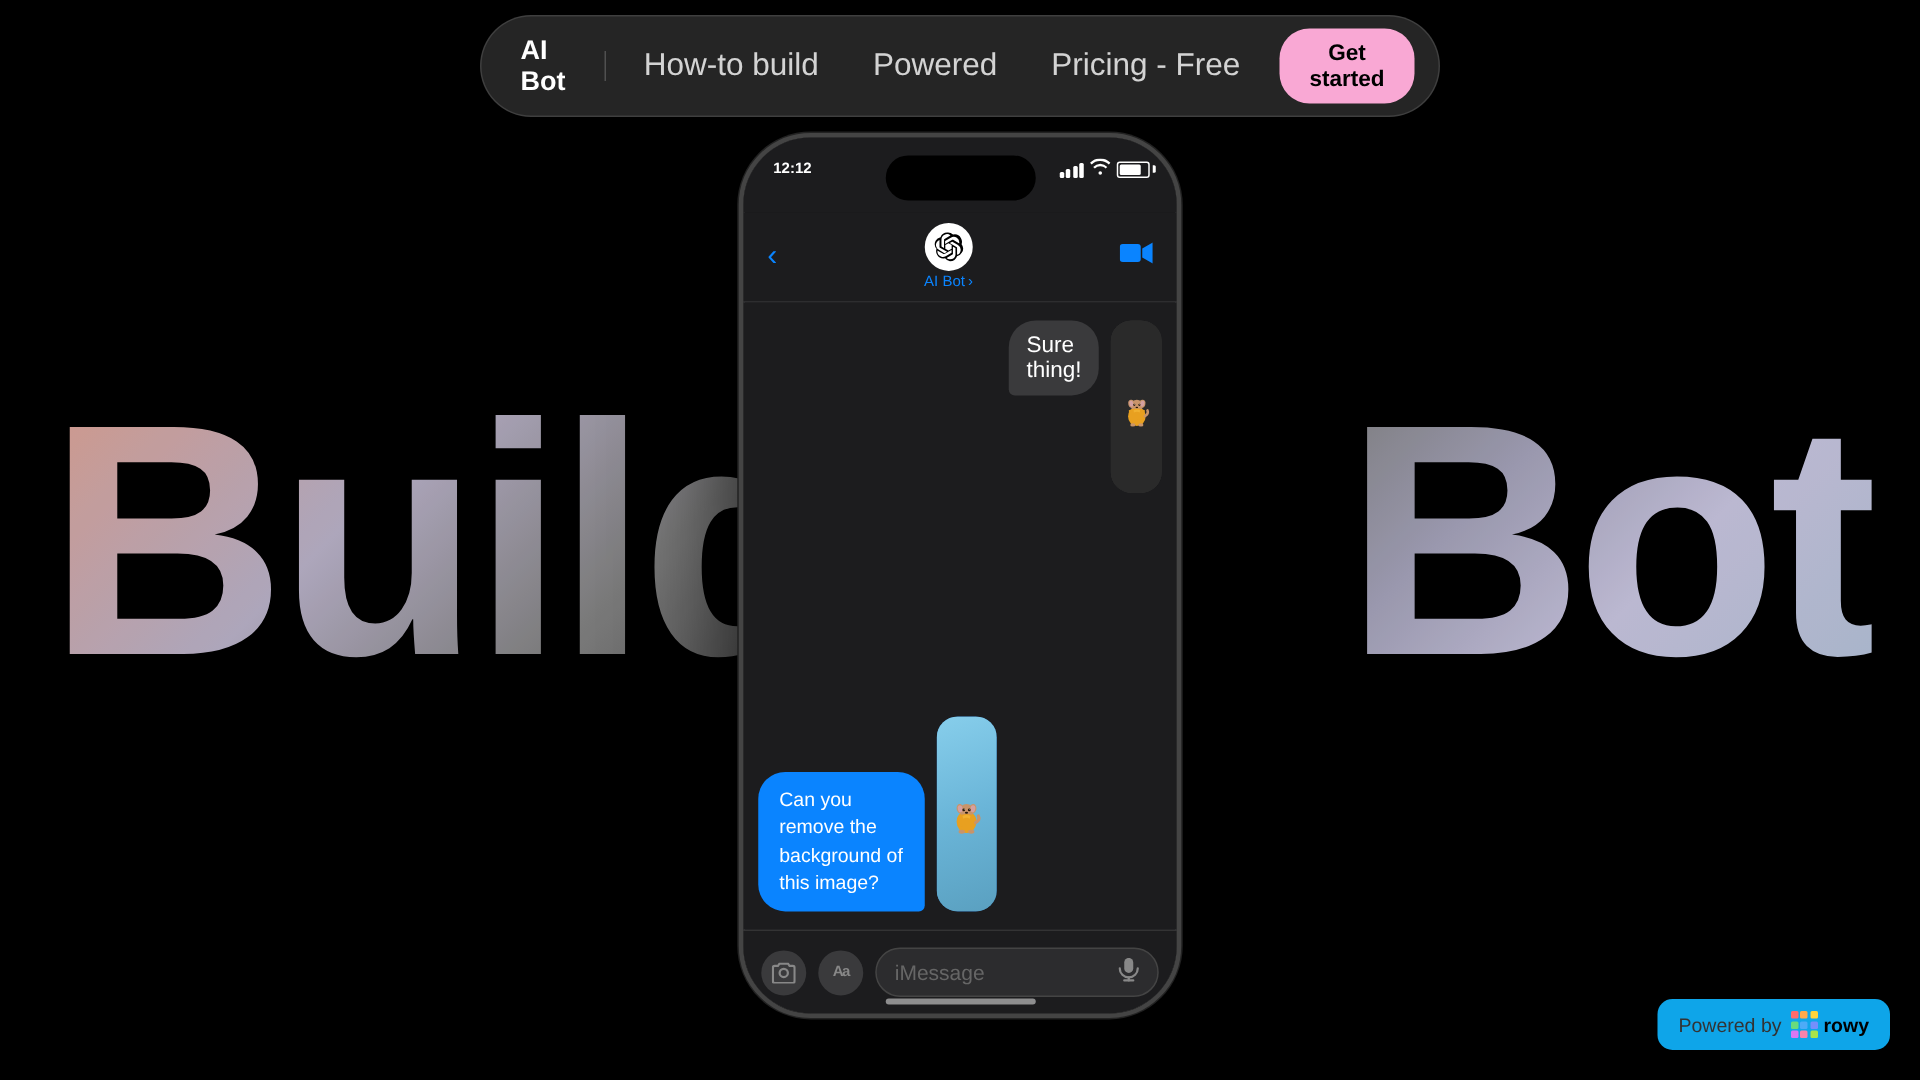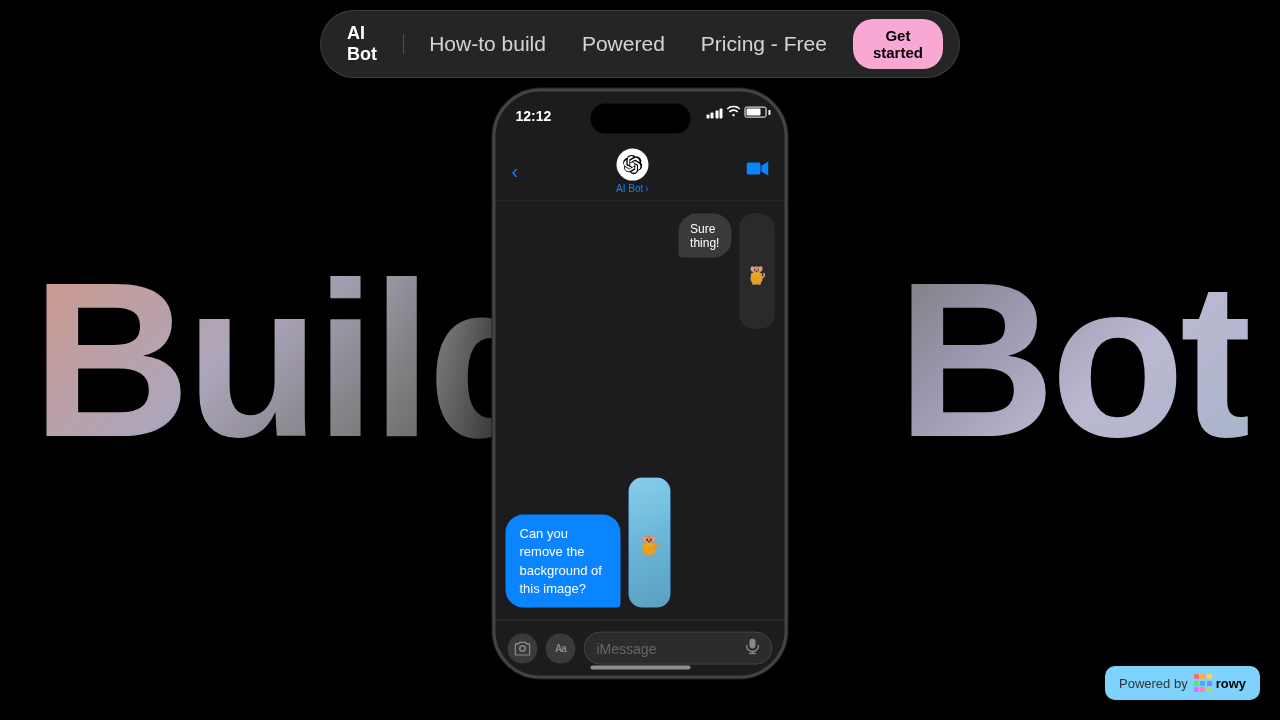--- a/index.html
+++ b/index.html
@@ -153,21 +153,21 @@
       align-items: flex-start;
       padding-top: 14px;
       padding-left: 20px;
       padding-right: 18px;
       justify-content: space-between;
       background: #1c1c1e;
       z-index: 15;
     }
 
     .status-time {
-      font-size: 14px;
+      font-size: 10px;
       font-weight: 600;
       color: #fff;
       padding-top: 2px;
     }
 
     .status-icons {
       display: flex;
       align-items: center;
       gap: 4px;
     }
@@ -348,21 +348,21 @@
       width: 80%;
       height: 80%;
     }
 
     .message-incoming-text {
       align-self: flex-start;
       background: #3a3a3c;
       color: #fff;
       border-radius: 18px 18px 18px 4px;
       padding: 8px 12px;
-      font-size: 12px;
+      font-size: 15px;
       max-width: 65%;
     }
 
     
     .chat-input-bar {
       position: absolute;
       bottom: 0;
       left: 0;
       right: 0;
       height: 56px;
@@ -421,21 +421,21 @@
       border-radius: 2px;
       z-index: 20;
     }
 
     
     .powered-by {
       position: absolute;
       bottom: 20px;
       right: 20px;
       z-index: 100;
-      background: #7dd3fc;
+      background: #0ea5e9;
       border-radius: 10px;
       padding: 8px 14px;
       display: flex;
       align-items: center;
       gap: 6px;
       font-size: 13px;
       color: #333;
     }
 
     .rowy-logo {

